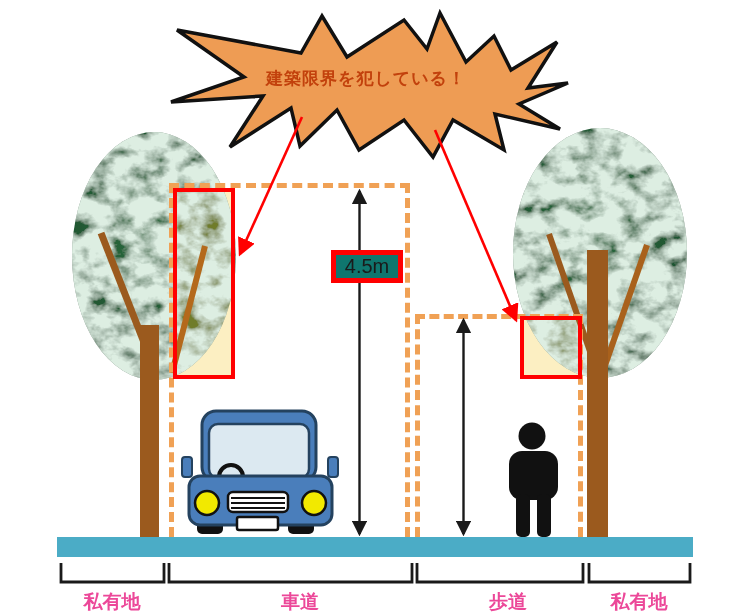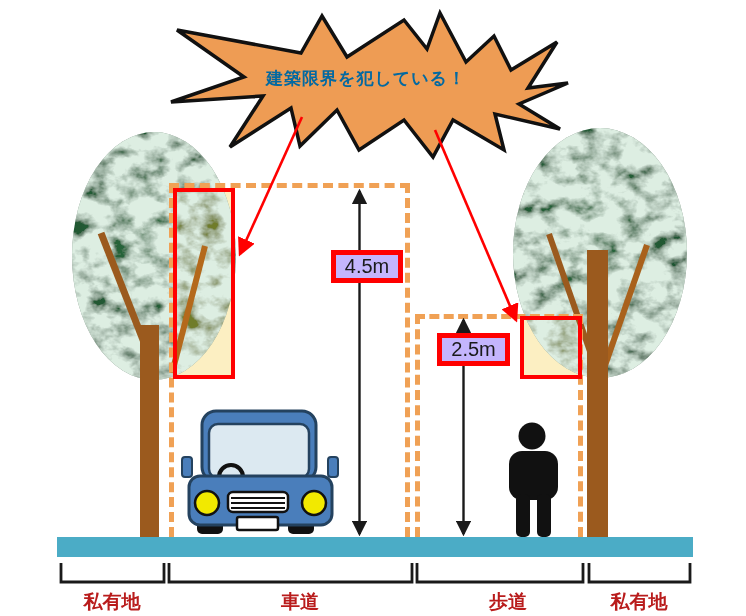--- a/index.html
+++ b/index.html
@@ -10,33 +10,33 @@
   #stage svg{position:absolute;left:0;top:0;}
   .dashbox{
     position:absolute;box-sizing:border-box;
     border:5px dashed #F0A155;border-bottom:none;z-index:2;
   }
   #roadway-box{left:169px;top:183px;width:241px;height:354px;}
   #sidewalk-box{left:415px;top:314px;width:168px;height:223px;}
   #overlay-svg{z-index:3;}
   .measure-label{
     position:absolute;box-sizing:border-box;z-index:4;
-    border:5px solid #FF0000;background:#c4b5fd;color:#1a1a1a;
+    border:5px solid #FF0000;background:#0f766e;color:#1a1a1a;
     font-size:20px;text-align:center;line-height:23px;
   }
   #label-45{left:331px;top:250px;width:72px;height:33px;}
   #label-25{left:437px;top:333px;width:73px;height:33px;}
   #callout-text{
     position:absolute;left:250px;top:67px;width:232px;z-index:4;
-    color:#0369a1;font-weight:bold;font-size:17px;text-align:center;
+    color:#c2410c;font-weight:bold;font-size:17px;text-align:center;
     letter-spacing:1px;
   }
   .zone-label{
     position:absolute;top:589px;transform:translateX(-50%);z-index:4;
-    color:#b91c1c;font-weight:bold;font-size:19px;white-space:nowrap;
+    color:#ec4899;font-weight:bold;font-size:19px;white-space:nowrap;
   }
   #zone-0{left:112px;} #zone-1{left:300px;} #zone-2{left:508px;} #zone-3{left:639px;}
 </style>
 </head>
 <body>
 
 <div id="stage">
 
   <svg id="base-svg" width="746" height="616" viewBox="0 0 746 616">
     <defs>
@@ -145,20 +145,19 @@
     <line x1="359.5" y1="191" x2="359.5" y2="534" stroke="#1a1a1a" stroke-width="2.4" marker-start="url(#mBlack)" marker-end="url(#mBlack)"></line>
     <line x1="463.5" y1="320" x2="463.5" y2="534" stroke="#1a1a1a" stroke-width="2.4" marker-start="url(#mBlack)" marker-end="url(#mBlack)"></line>
 
     <line x1="302" y1="117" x2="240" y2="254" stroke="#FF0000" stroke-width="2.6" marker-end="url(#mRed)"></line>
     <line x1="435" y1="130" x2="516" y2="320" stroke="#FF0000" stroke-width="2.6" marker-end="url(#mRed)"></line>
   </svg>
 
   <div id="callout-text">建築限界を犯している！</div>
 
   <div class="measure-label" id="label-45">4.5m</div>
-  <div class="measure-label" id="label-25">2.5m</div>
 
   <div class="zone-label" id="zone-0">私有地</div>
   <div class="zone-label" id="zone-1">車道</div>
   <div class="zone-label" id="zone-2">歩道</div>
   <div class="zone-label" id="zone-3">私有地</div>
 
 </div>
 
 </body></html>

